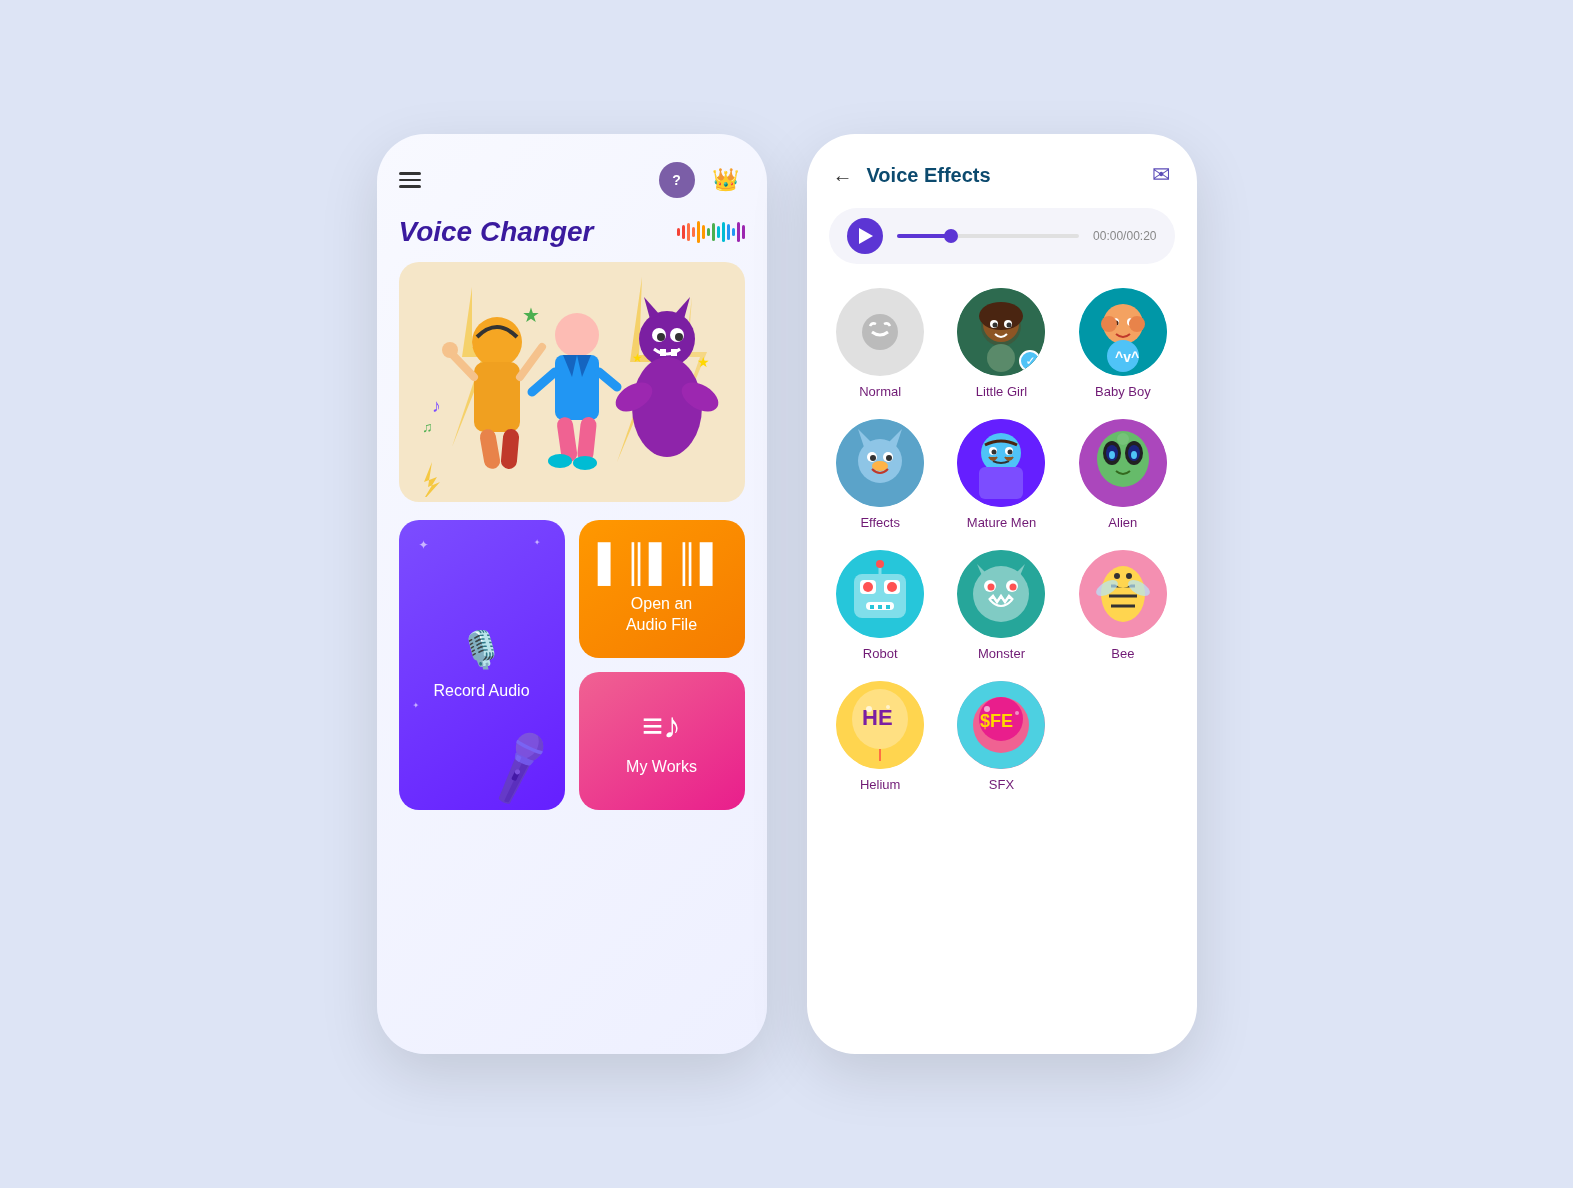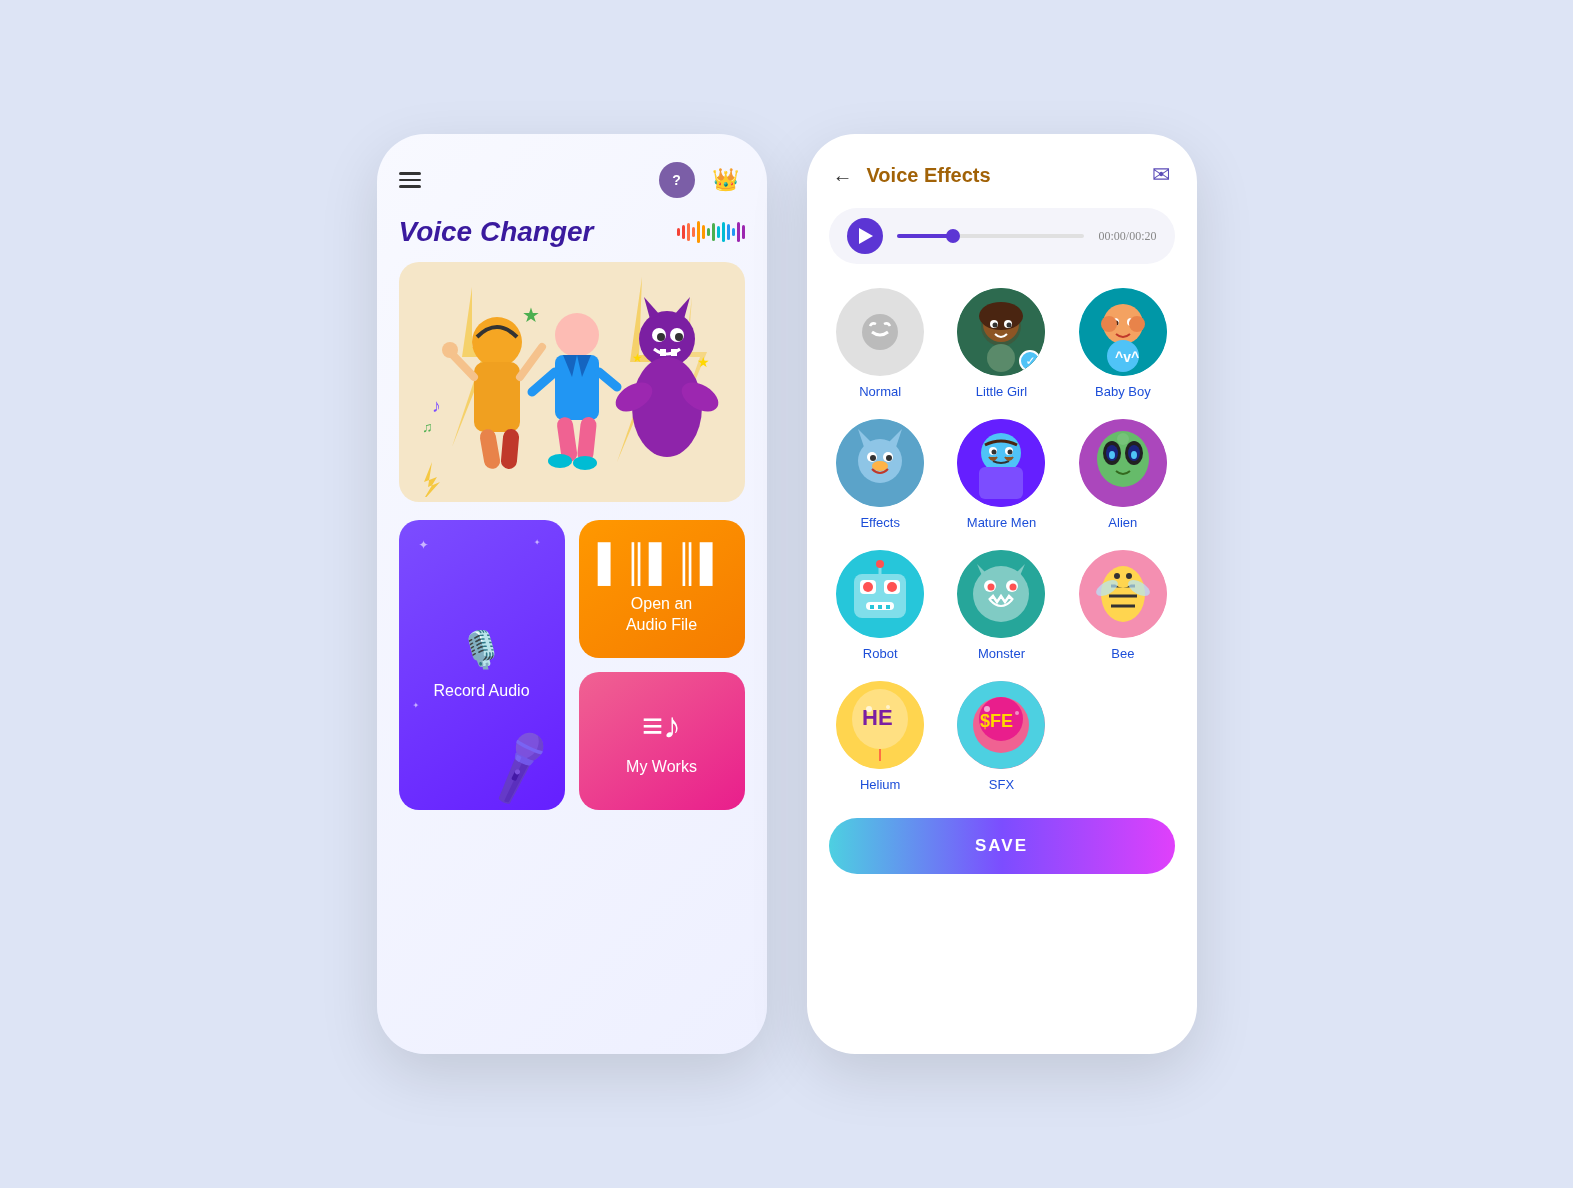--- a/index.html
+++ b/index.html
@@ -188,38 +188,37 @@
       gap: 14px;
       cursor: pointer;
     }
     .back-arrow {
       font-size: 20px;
       color: #333;
     }
     .p2-title {
       font-size: 20px;
       font-weight: 700;
-      color: #a16207;
+      color: #0c4a6e;
     }
     .mail-icon {
       font-size: 22px;
       cursor: pointer;
       color: #5c4db8;
     }
 
     
     .audio-player {
       display: flex;
       align-items: center;
       gap: 14px;
       background: #f4f4fa;
       border-radius: 30px;
       padding: 10px 18px;
       margin-bottom: 24px;
-      font-family: Liberation Serif, serif;
     }
     .play-btn {
       width: 36px;
       height: 36px;
       background: #5c35d4;
       border-radius: 50%;
       display: flex;
       align-items: center;
       justify-content: center;
       cursor: pointer;
@@ -282,21 +281,21 @@
       border-radius: 50%;
       display: flex;
       align-items: center;
       justify-content: center;
       position: relative;
       font-size: 46px;
       overflow: hidden;
     }
     .effect-name {
       font-size: 13px;
-      color: #1d4ed8;
+      color: #701a75;
       text-align: left;
       font-weight: 500;
       line-height: 1.3;
     }
     .selected-badge {
       position: absolute;
       bottom: 4px;
       right: 4px;
       width: 22px;
       height: 22px;
@@ -700,17 +699,16 @@
               <circle cx="30" cy="28" r="3" fill="#fff" opacity="0.6"></circle>
               <circle cx="60" cy="32" r="2" fill="#fff" opacity="0.5"></circle>
             </svg>
         </div>
         <span class="effect-name">SFX</span>
       </div>
 
     </div>
 
     
-    <button class="save-btn">SAVE</button>
 
   </div>
 
 </div>
 
 </body></html>

